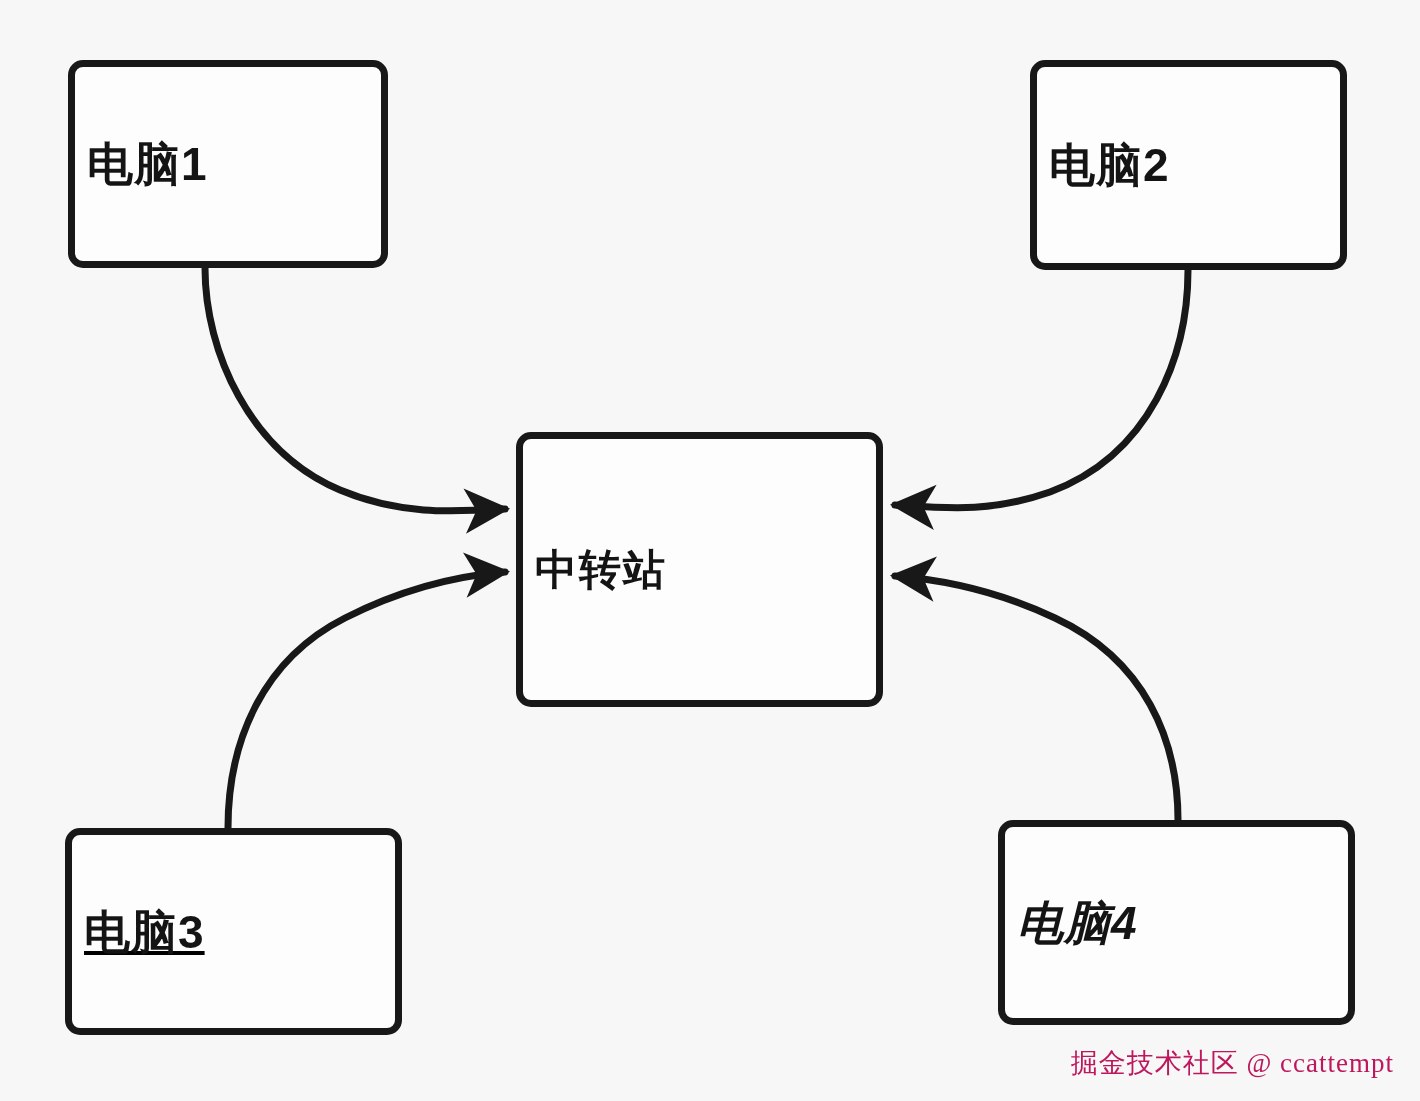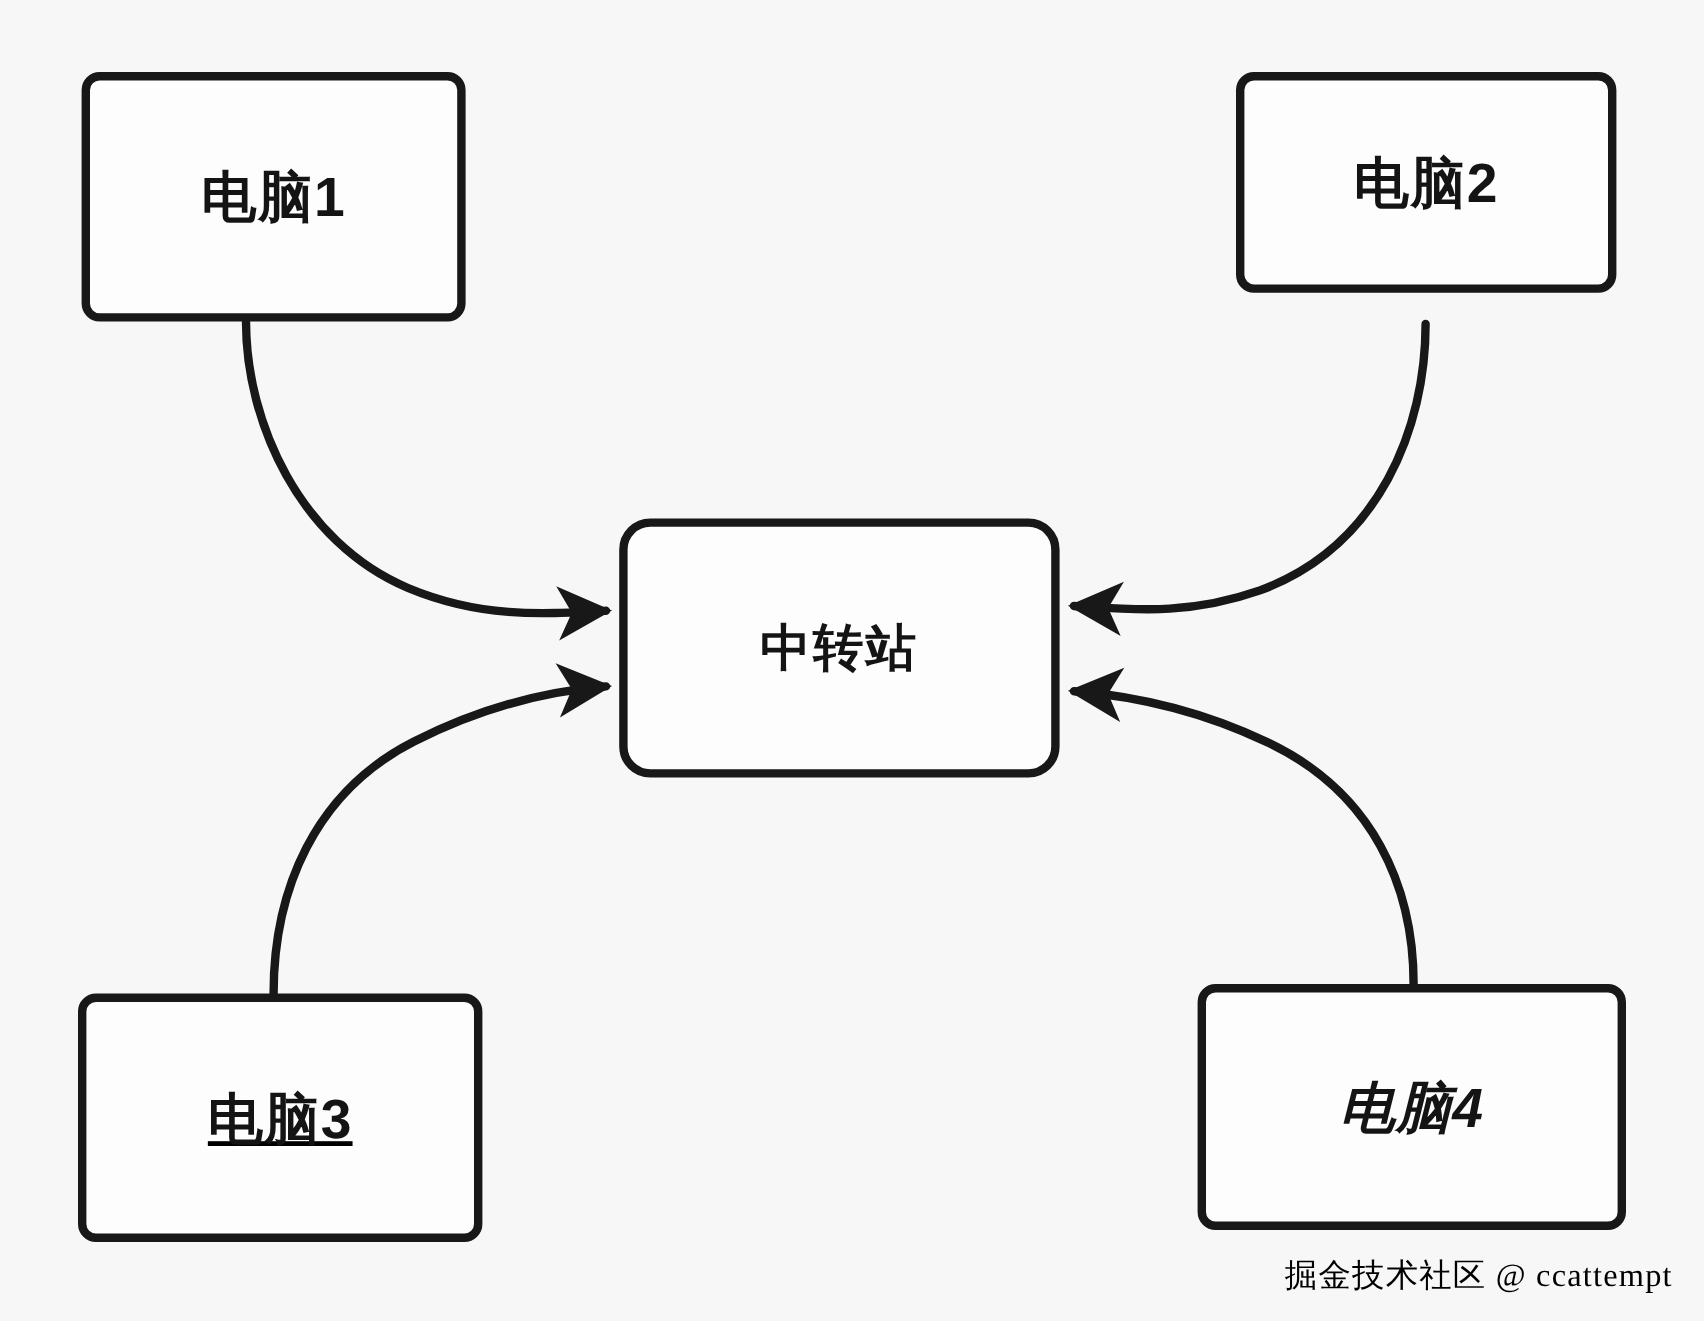--- a/index.html
+++ b/index.html
@@ -24,49 +24,50 @@
     pointer-events: none;
   }
   .node {
     position: absolute;
     box-sizing: border-box;
     background: #fdfdfd;
     border: 7px solid #181818;
     border-radius: 15px;
     display: flex;
     align-items: center;
-    justify-content: center;
+    justify-content: flex-start;
     z-index: 2;
+    padding-left: 12px;
   }
   .node-label {
     font-family: "Liberation Sans", "DejaVu Sans", sans-serif;
     font-size: 46px;
     font-weight: 700;
     color: #141414;
     letter-spacing: 1px;
     line-height: 1;
     white-space: nowrap;
   }
   .node.center .node-label {
     font-size: 42px;
     letter-spacing: 2px;
   }
   #node-pc1 { left: 68px;   top: 60px;  width: 320px; height: 208px; }
-  #node-pc2 { left: 1030px; top: 60px;  width: 317px; height: 184px; }
-  #node-hub { left: 516px;  top: 432px; width: 367px; height: 216px; border-radius: 26px; }
+  #node-pc2 { left: 1030px; top: 60px;  width: 317px; height: 210px; }
+  #node-hub { left: 516px;  top: 432px; width: 367px; height: 275px; }
   #node-pc3 { left: 65px;   top: 828px; width: 337px; height: 207px; text-decoration: underline; }
   #node-pc4 { left: 998px;  top: 820px; width: 357px; height: 205px; font-style: italic; }
 
   #watermark {
     position: absolute;
     right: 26px;
     bottom: 20px;
     font-family: "Liberation Serif", "DejaVu Serif", serif;
     font-size: 27px;
-    color: #000000;
+    color: #be185d;
     letter-spacing: 1px;
     white-space: nowrap;
     z-index: 3;
   }
 </style>
 </head>
 <body>
 
 <div id="canvas">
 

